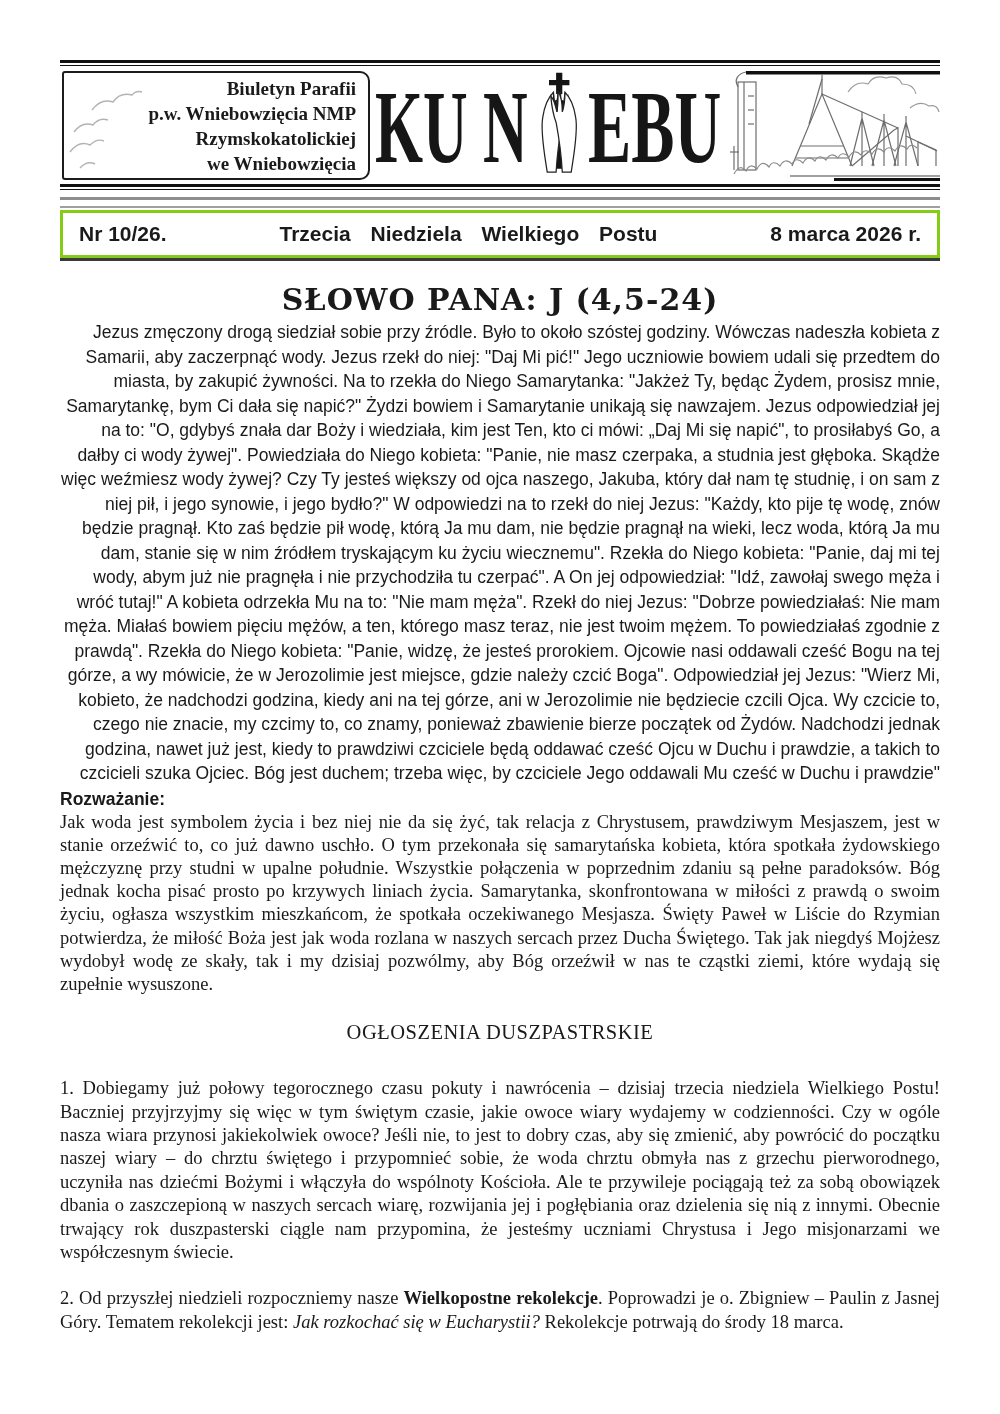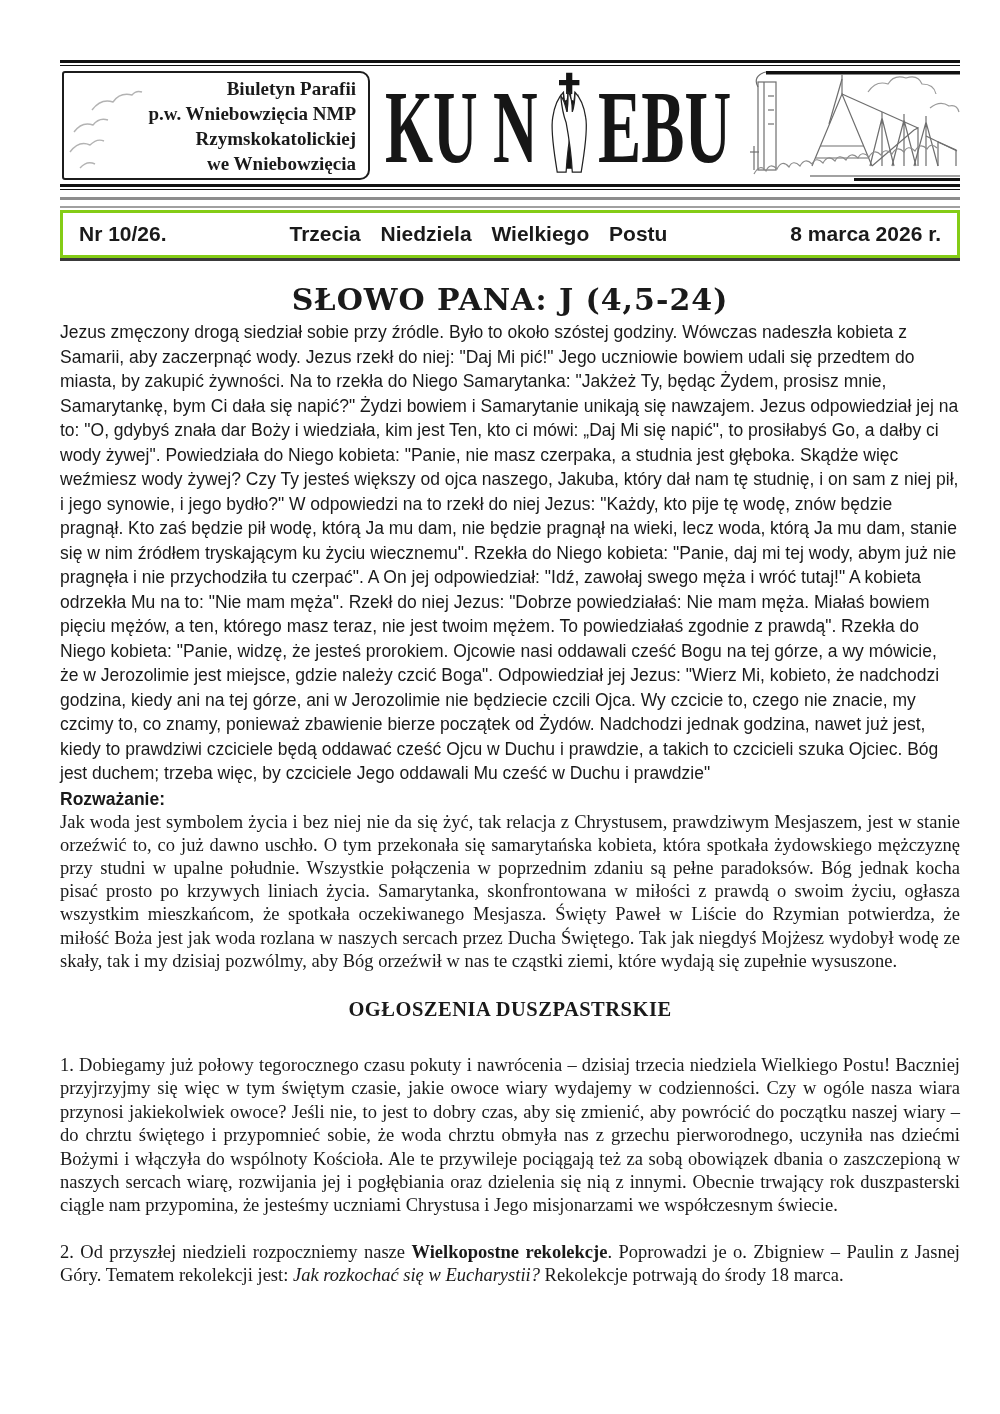--- a/index.html
+++ b/index.html
@@ -1,18 +1,18 @@
 <!DOCTYPE html>
 <html><head>
 <meta charset="utf-8">
 <style>
   html,body{margin:0;padding:0;background:#fff;}
   body{width:1000px;height:1414px;overflow:hidden;color:#1a1a1a;
        font-family:"Liberation Sans",sans-serif;-webkit-font-smoothing:antialiased;}
-  .page{box-sizing:border-box;width:1000px;height:1414px;padding:60px 40px 0 60px;}
+  .page{box-sizing:border-box;width:1000px;height:1414px;padding:60px 60px 0 60px;}
 
   
   .rule-double{height:2px;border-top:3.5px solid #111;border-bottom:1px solid #111;}
 
   
   .masthead{display:flex;align-items:stretch;height:118px;}
   .plaque{position:relative;width:308px;box-sizing:border-box;margin:5px 0 4px 2px;
           border:2px solid #1c1c1c;border-radius:3px 10px 10px 3px;
           padding:6px 12px 6px 4px;display:flex;flex-direction:column;justify-content:center;
           font-family:"Liberation Serif",serif;font-weight:bold;font-size:19px;line-height:25px;
@@ -25,29 +25,29 @@
 
   
   .issue-shadow{margin-top:7px;height:6px;border-top:3px solid #8d8d8d;border-bottom:2px solid #a0a0a0;}
   .issue-bar{margin-top:2px;border:3px solid #84cc16;box-shadow:0 3px 0 #3a3a3a;
              display:flex;align-items:center;padding:9px 16px;font-weight:bold;font-size:21px;}
   .issue-occasion{flex:1;text-align:center;word-spacing:14px;}
 
   
   .gospel-heading{margin:25px 0 3px 0;font-family:"DejaVu Serif",serif;font-weight:bold;
                   font-size:30px;letter-spacing:1px;line-height:34px;text-align:center;}
-  .gospel-body{font-size:17.5px;line-height:24.5px;text-align:left;}
+  .gospel-body{font-size:17.5px;line-height:24.5px;text-align:right;}
 
   
   .reflection-label{font-weight:bold;font-size:17.5px;line-height:24px;margin-top:1px;}
   .reflection-body{font-family:Liberation Serif, serif;font-size:18.5px;line-height:23.2px;
                    text-align:justify;}
 
   
-  .annc-heading{font-family:"Liberation Serif",serif;font-weight:bold;font-size:20.5px;
+  .annc-heading{font-family:"Liberation Serif",serif;font-weight:normal;font-size:20.5px;
                 text-align:center;letter-spacing:.5px;margin:25px 0 33px 0;}
   .annc-item{font-family:"Liberation Serif",serif;font-size:18.5px;line-height:23.4px;
              text-align:justify;margin:0 0 23px 0;}
   .annc-item b{font-weight:bold;}
   .annc-item i{font-style:italic;}
 </style>
 </head>
 <body>
 
 <div class="page">

